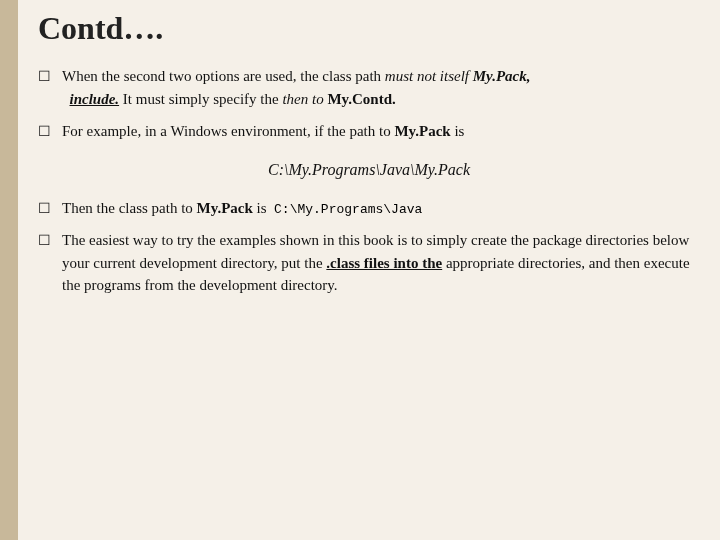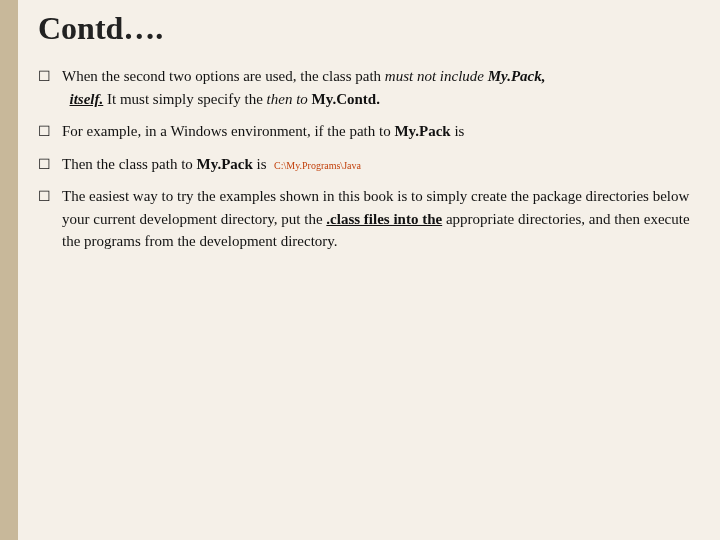--- a/index.html
+++ b/index.html
@@ -81,24 +81,24 @@
       color: #111;
       font-family: 'Times New Roman', Times, serif;
     }
 
     .code-text {
       font-style: italic;
       font-size: 16px;
     }
 
     .inline-code {
-      color: #c2410c;
-      font-family: Liberation Serif, serif;
+      color: #000000;
+      font-family: Liberation Mono, monospace;
       font-style: normal;
-      font-size: 10px;
+      font-size: 13px;
     }
 
     em {
       font-style: italic;
     }
 
     strong {
       font-weight: bold;
       font-family: Liberation Serif, serif;
     }
@@ -112,32 +112,35 @@
 
 <div class="slide-container">
   <div class="left-decoration"></div>
   <div class="content-area">
 
     <div class="title">Contd….</div>
 
     <div class="bullet-row">
       <span class="bullet-symbol">☐</span>
       <span class="bullet-text">
-        When the second two options are used, the class path <em>must not include</em> <strong><em>My.Pack,</em></strong>
-        <br>&nbsp;&nbsp;<strong><em><span class="underline">itself.</span></em></strong> It must simply specify the <em>then to</em> <strong>My.Contd.</strong>
+        When the second two options are used, the class path <em>must not itself</em> <strong><em>My.Pack,</em></strong>
+        <br>&nbsp;&nbsp;<strong><em><span class="underline">include.</span></em></strong> It must simply specify the <em>then to</em> <strong>My.Contd.</strong>
       </span>
     </div>
 
     <div class="bullet-row">
       <span class="bullet-symbol">☐</span>
       <span class="bullet-text">
         For example, in a Windows environment, if the path to <strong>My.Pack</strong> is
       </span>
     </div>
 
+    <div class="code-block">
+      <span class="code-text">C:\My.Programs\Java\My.Pack</span>
+    </div>
 
     <div class="bullet-row">
       <span class="bullet-symbol">☐</span>
       <span class="bullet-text">
         Then the class path to <strong>My.Pack</strong> is &nbsp;<span class="inline-code">C:\My.Programs\Java</span>
       </span>
     </div>
 
     <div class="bullet-row">
       <span class="bullet-symbol">☐</span>

